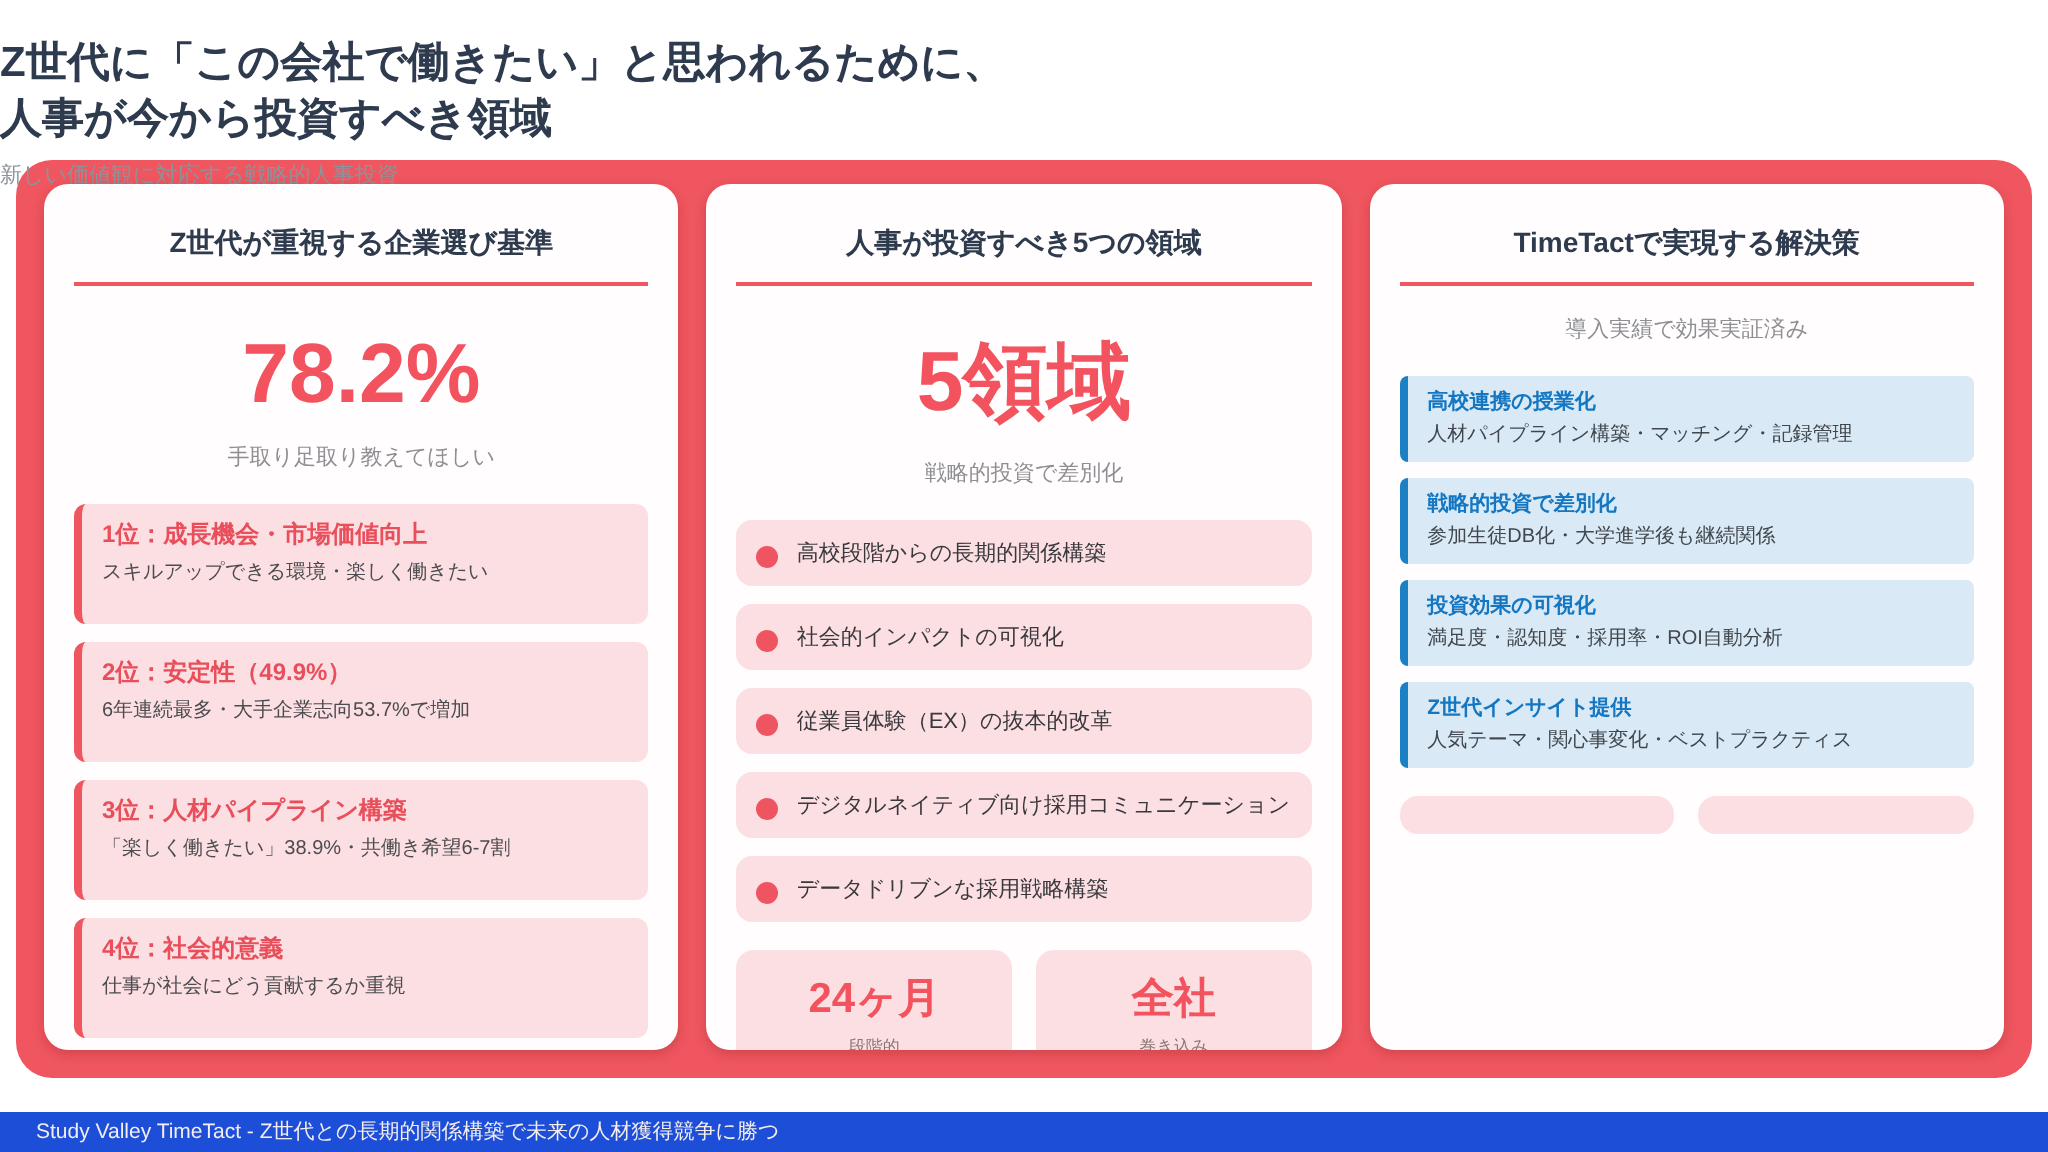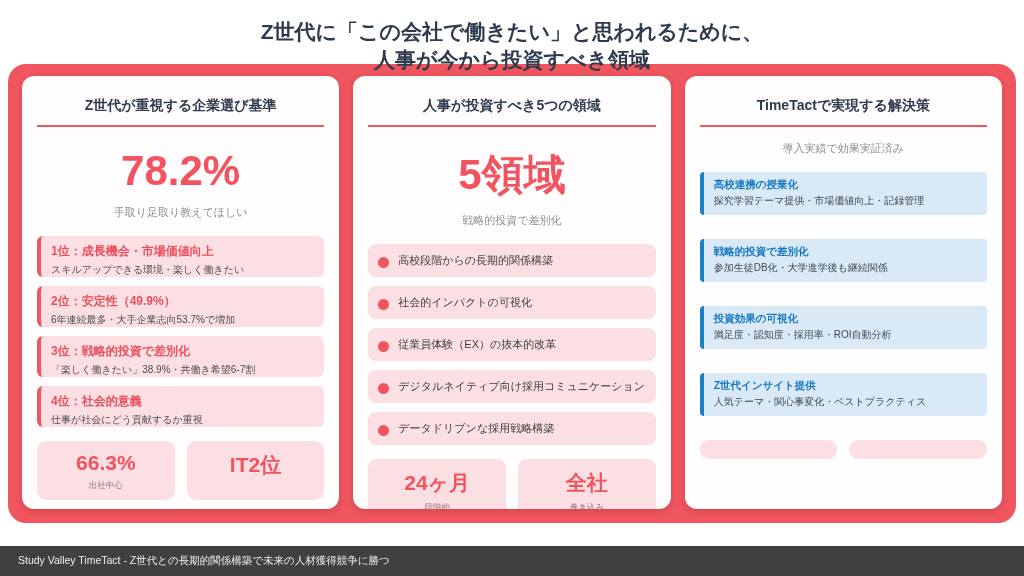--- a/index.html
+++ b/index.html
@@ -1,62 +1,62 @@
 <!DOCTYPE html>
 <html><head>
 <meta charset="utf-8">
 <style>
   * { margin:0; padding:0; box-sizing:border-box; }
   html,body { width:1024px; height:576px; overflow:hidden; background:#ffffff;
               font-family:"Liberation Sans","DejaVu Sans",sans-serif; }
 
   
-  .header { height:64px; text-align:center; padding-top:18px; background:#ffffff; }
+  .header { height:80px; text-align:left; padding-top:18px; background:#ffffff; }
   .header h1 { font-size:21px; line-height:28px; font-weight:bold; color:#2e3a4d; }
   .header .subtitle { margin-top:6px; font-size:11px; color:#8d939c; }
 
   
   .main { margin:0 8px; height:459px; background:#f0565f; border-radius:18px; }
   .cards { display:flex; gap:14px; padding:12px 14px 14px; height:100%; }
   .card { flex:1 1 0; background:#fffdfd; border-radius:12px; padding:13px 15px;
           box-shadow:0 2px 6px rgba(120,20,25,.25); overflow:hidden; }
 
   .card-title { text-align:center; font-size:14px; font-weight:bold; color:#2e3a4d;
                 padding:8px 0 10px; border-bottom:2px solid #f0565f; margin-bottom:14px; }
   .big { text-align:center; font-size:42px; font-weight:bold; color:#f2535e; margin-top:20px; }
   .big.blue { color:#1780d6; }
   .caption { text-align:center; font-size:11px; color:#8f8f93; margin:10px 0 16px; }
 
   
   .rank-item { background:#fcdfe2; border-left:4px solid #f0565f; border-radius:6px;
-               padding:7px 10px 0; margin-bottom:9px; }
+               padding:7px 10px 19px; margin-bottom:9px; }
   .rank-item .ttl { font-size:12px; font-weight:bold; color:#e84f5b; margin-bottom:3px; }
   .rank-item .dsc { font-size:10px; color:#4c4c50; }
 
   
   .bullet-row { background:#fcdfe2; border-radius:8px; padding:9px 10px; margin-bottom:9px;
                 display:flex; align-items:flex-end; }
   .dot { width:11px; height:11px; border-radius:50%; background:#ef5560; margin-right:9px; flex:0 0 auto; }
   .bullet-row .txt { font-size:11px; color:#39393d; }
 
   
   .sol-item { background:#d9eaf6; border-left:4px solid #1c80c4; border-radius:4px;
-              padding:6px 10px 7px; margin-bottom:24px; }
+              padding:6px 10px 7px; margin-bottom:8px; }
   .sol-item .ttl { font-size:10.5px; font-weight:bold; color:#1577c2; margin-bottom:2px; }
   .sol-item .dsc { font-size:10px; color:#41474d; }
 
   
   .stats-row { display:flex; gap:12px; margin-top:14px; }
   .stat-box { flex:1 1 0; background:#fcdfe2; border-radius:9px; text-align:center;
               padding:10px 6px 9px; }
   .stat-value { font-size:21px; font-weight:bold; color:#f2535e; margin-bottom:4px; }
   .stat-label { font-size:8.5px; color:#8a7878; line-height:12px; }
 
   
-  .footer { position:absolute; left:0; bottom:0; width:1024px; height:30px; background:#404040;
+  .footer { position:absolute; left:0; bottom:0; width:1024px; height:20px; background:#1d4ed8;
             display:flex; align-items:center; justify-content:space-between; padding:0 18px;margin-top:48px; }
   .footer .left  { font-size:10.5px; color:#f3eded; }
   .footer .right { font-size:9px; color:#d9cfcf; }
 </style>
 </head>
 <body>
 
 <div class="header">
   <h1>
     <span>Z世代に「この会社で働きたい」と思われるために、</span><br>
@@ -75,21 +75,21 @@
 
       <div class="rank-item">
         <div class="ttl">1位：成長機会・市場価値向上</div>
         <div class="dsc">スキルアップできる環境・楽しく働きたい</div>
       </div>
       <div class="rank-item">
         <div class="ttl">2位：安定性（49.9%）</div>
         <div class="dsc">6年連続最多・大手企業志向53.7%で増加</div>
       </div>
       <div class="rank-item">
-        <div class="ttl">3位：戦略的投資で差別化</div>
+        <div class="ttl">3位：人材パイプライン構築</div>
         <div class="dsc">「楽しく働きたい」38.9%・共働き希望6-7割</div>
       </div>
       <div class="rank-item">
         <div class="ttl">4位：社会的意義</div>
         <div class="dsc">仕事が社会にどう貢献するか重視</div>
       </div>
 
       <div class="stats-row">
         <div class="stat-box">
           <div class="stat-value">66.3%</div>
@@ -148,21 +148,21 @@
         </div>
       </div>
     </div>
 
     <div class="card">
       <div class="card-title">TimeTactで実現する解決策</div>
       <div class="caption">導入実績で効果実証済み</div>
 
       <div class="sol-item">
         <div class="ttl">高校連携の授業化</div>
-        <div class="dsc">探究学習テーマ提供・市場価値向上・記録管理</div>
+        <div class="dsc">人材パイプライン構築・マッチング・記録管理</div>
       </div>
       <div class="sol-item">
         <div class="ttl">戦略的投資で差別化</div>
         <div class="dsc">参加生徒DB化・大学進学後も継続関係</div>
       </div>
       <div class="sol-item">
         <div class="ttl">投資効果の可視化</div>
         <div class="dsc">満足度・認知度・採用率・ROI自動分析</div>
       </div>
       <div class="sol-item">

